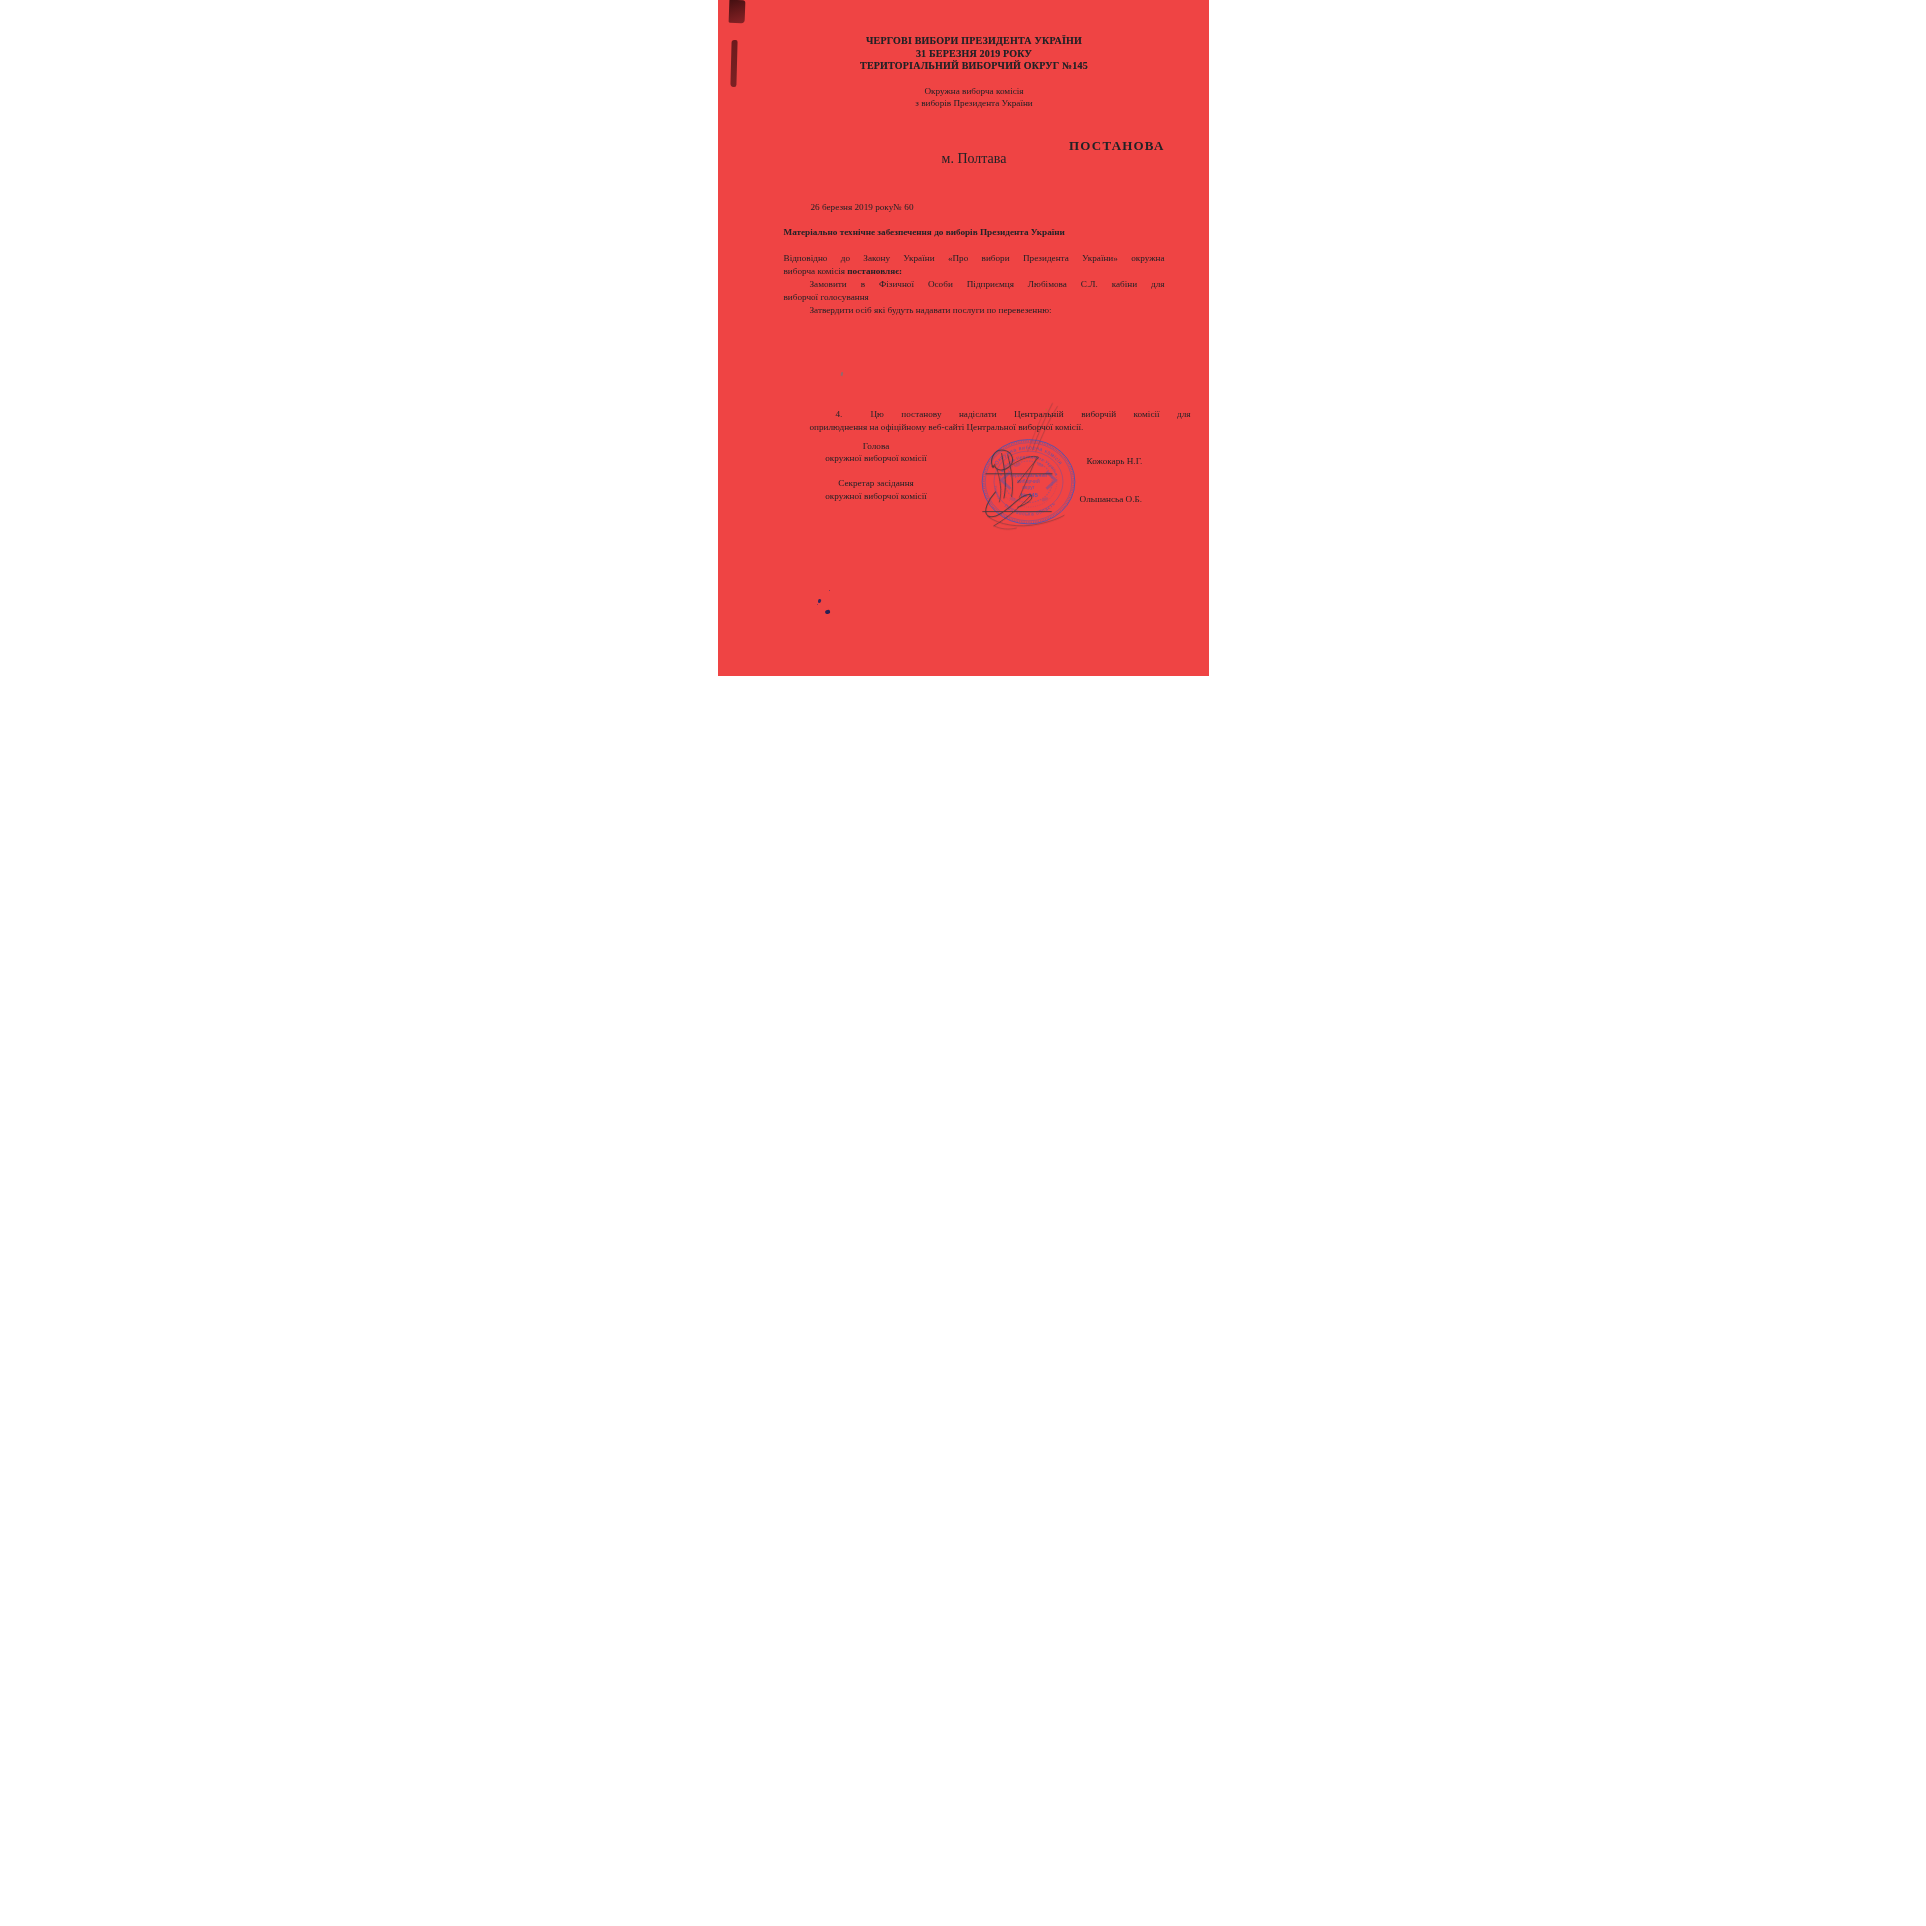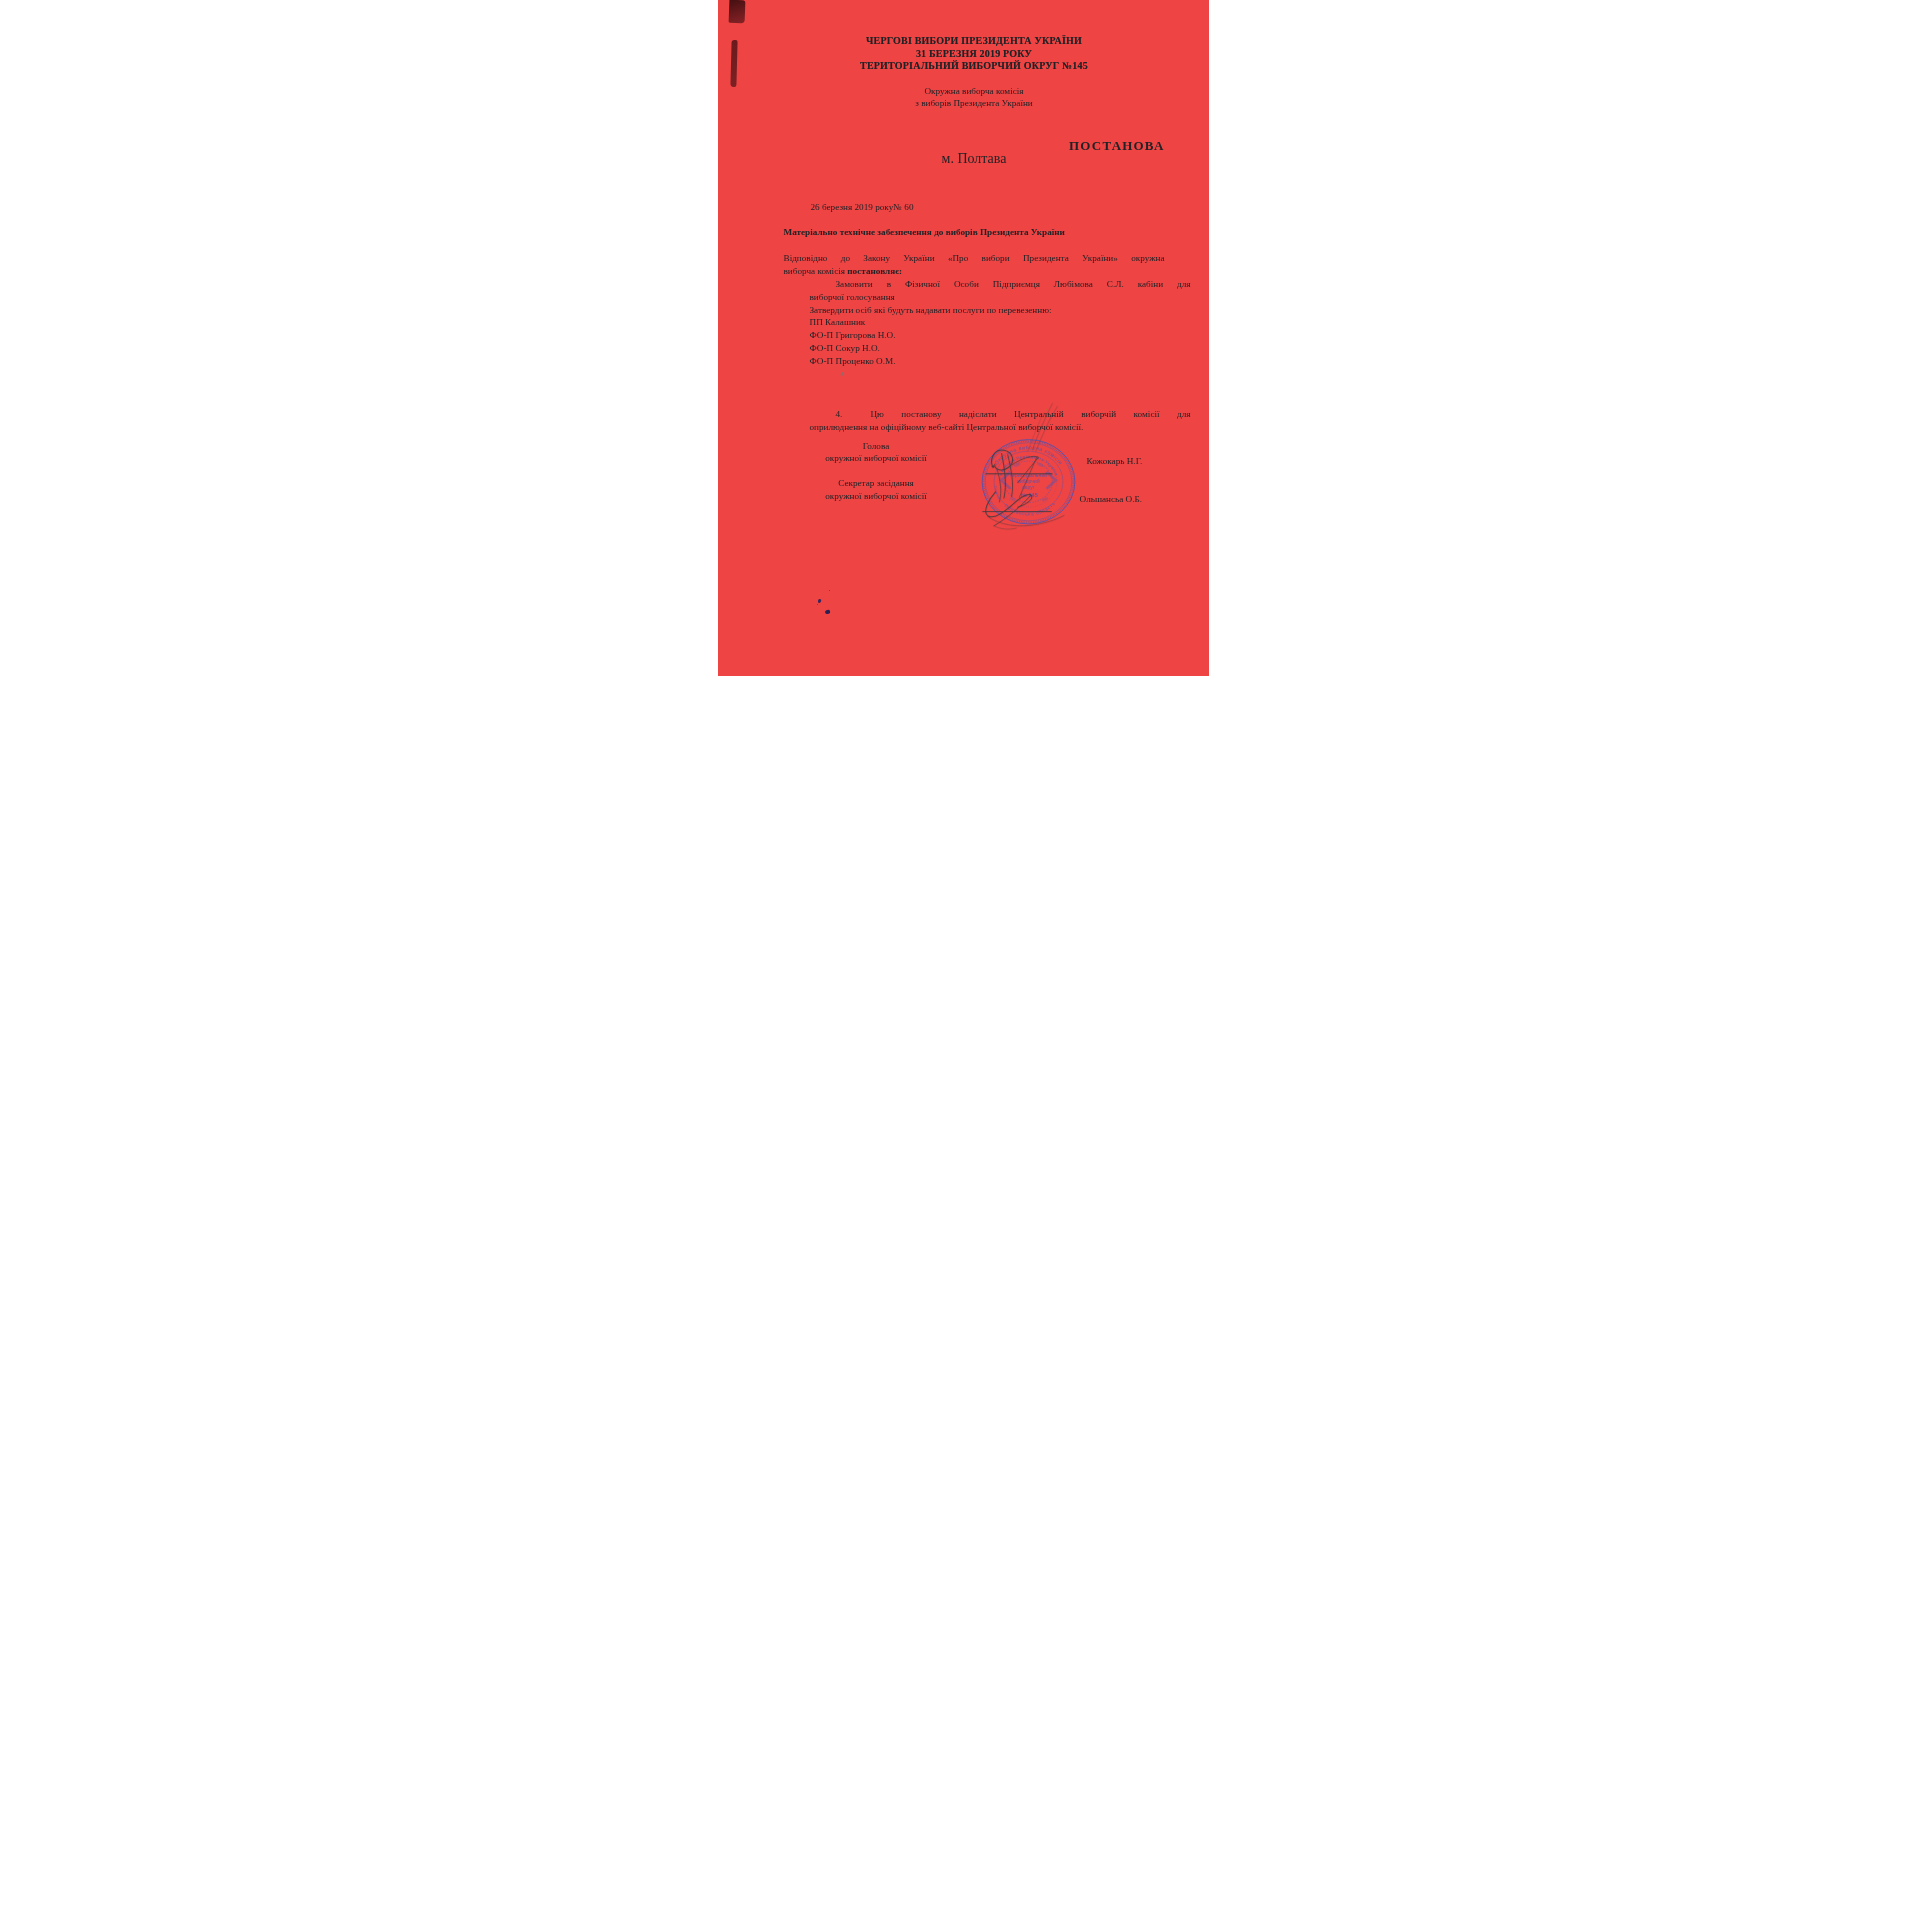--- a/index.html
+++ b/index.html
@@ -19,21 +19,21 @@
   .org-block{top:85px;font-size:9.2px;line-height:12px;text-align:center;}
   .doctype{top:138px;font-size:13px;font-weight:bold;letter-spacing:1.2px;text-align:right;}
   .city{top:151px;font-size:14px;text-align:center;}
   .daterow{top:201px;font-size:9.2px;line-height:12.7px;display:flex;justify-content:flex-start;
     padding-left:27px;padding-right:34px;box-sizing:border-box;}
   .subject{top:226px;font-size:9.2px;font-weight:bold;line-height:12.7px;}
   .para{font-size:9.2px;line-height:13px;text-align:justify;}
   .jline{text-align:justify;text-align-last:justify;}
   .indent{text-indent:26px;}
   .intro{top:252px;}
-  .item1{top:278px;margin-left:26px;}
+  .item1{top:278px;}
   .item2{top:304px;}
   .providers{top:316px;}
   .p4{top:408px;margin-left:26px;}
   .p4num{padding-right:28px;}
   .sig-left{position:absolute;left:95px;top:440px;width:127px;text-align:center;
     font-size:9.2px;line-height:12.3px;}
   .sig-spacer{height:12.7px;}
   .name{position:absolute;font-size:9.2px;white-space:nowrap;}
   .name1{left:369px;top:456px;}
   .name2{left:362px;top:494px;}
@@ -93,26 +93,20 @@
 
   <div class="col para item1">
     <div class="jline indent">Замовити в Фізичної Особи Підприємця Любімова С.Л.  кабіни для</div>
     <div>виборчої голосування</div>
   </div>
 
   <div class="col para item2">
     <div class="indent">Затвердити осіб які будуть надавати послуги по перевезенню:</div>
   </div>
 
-  <div class="col para providers">
-    <div class="indent">ПП Калашник</div>
-    <div class="indent">ФО-П Григорова Н.О.</div>
-    <div class="indent">ФО-П Сокур Н.О.</div>
-    <div class="indent">ФО-П Проценко О.М.</div>
-  </div>
 
   <div class="apostrophe-artifact"></div>
 
   <div class="col para p4">
     <div class="jline indent"><span class="p4num">4.</span><span>Цю постанову надіслати Центральній виборчій комісії для</span></div>
     <div>оприлюднення на офіційному веб-сайті Центральної виборчої комісії.</div>
   </div>
 
   <div class="sig-left">
     <div>Голова</div>

